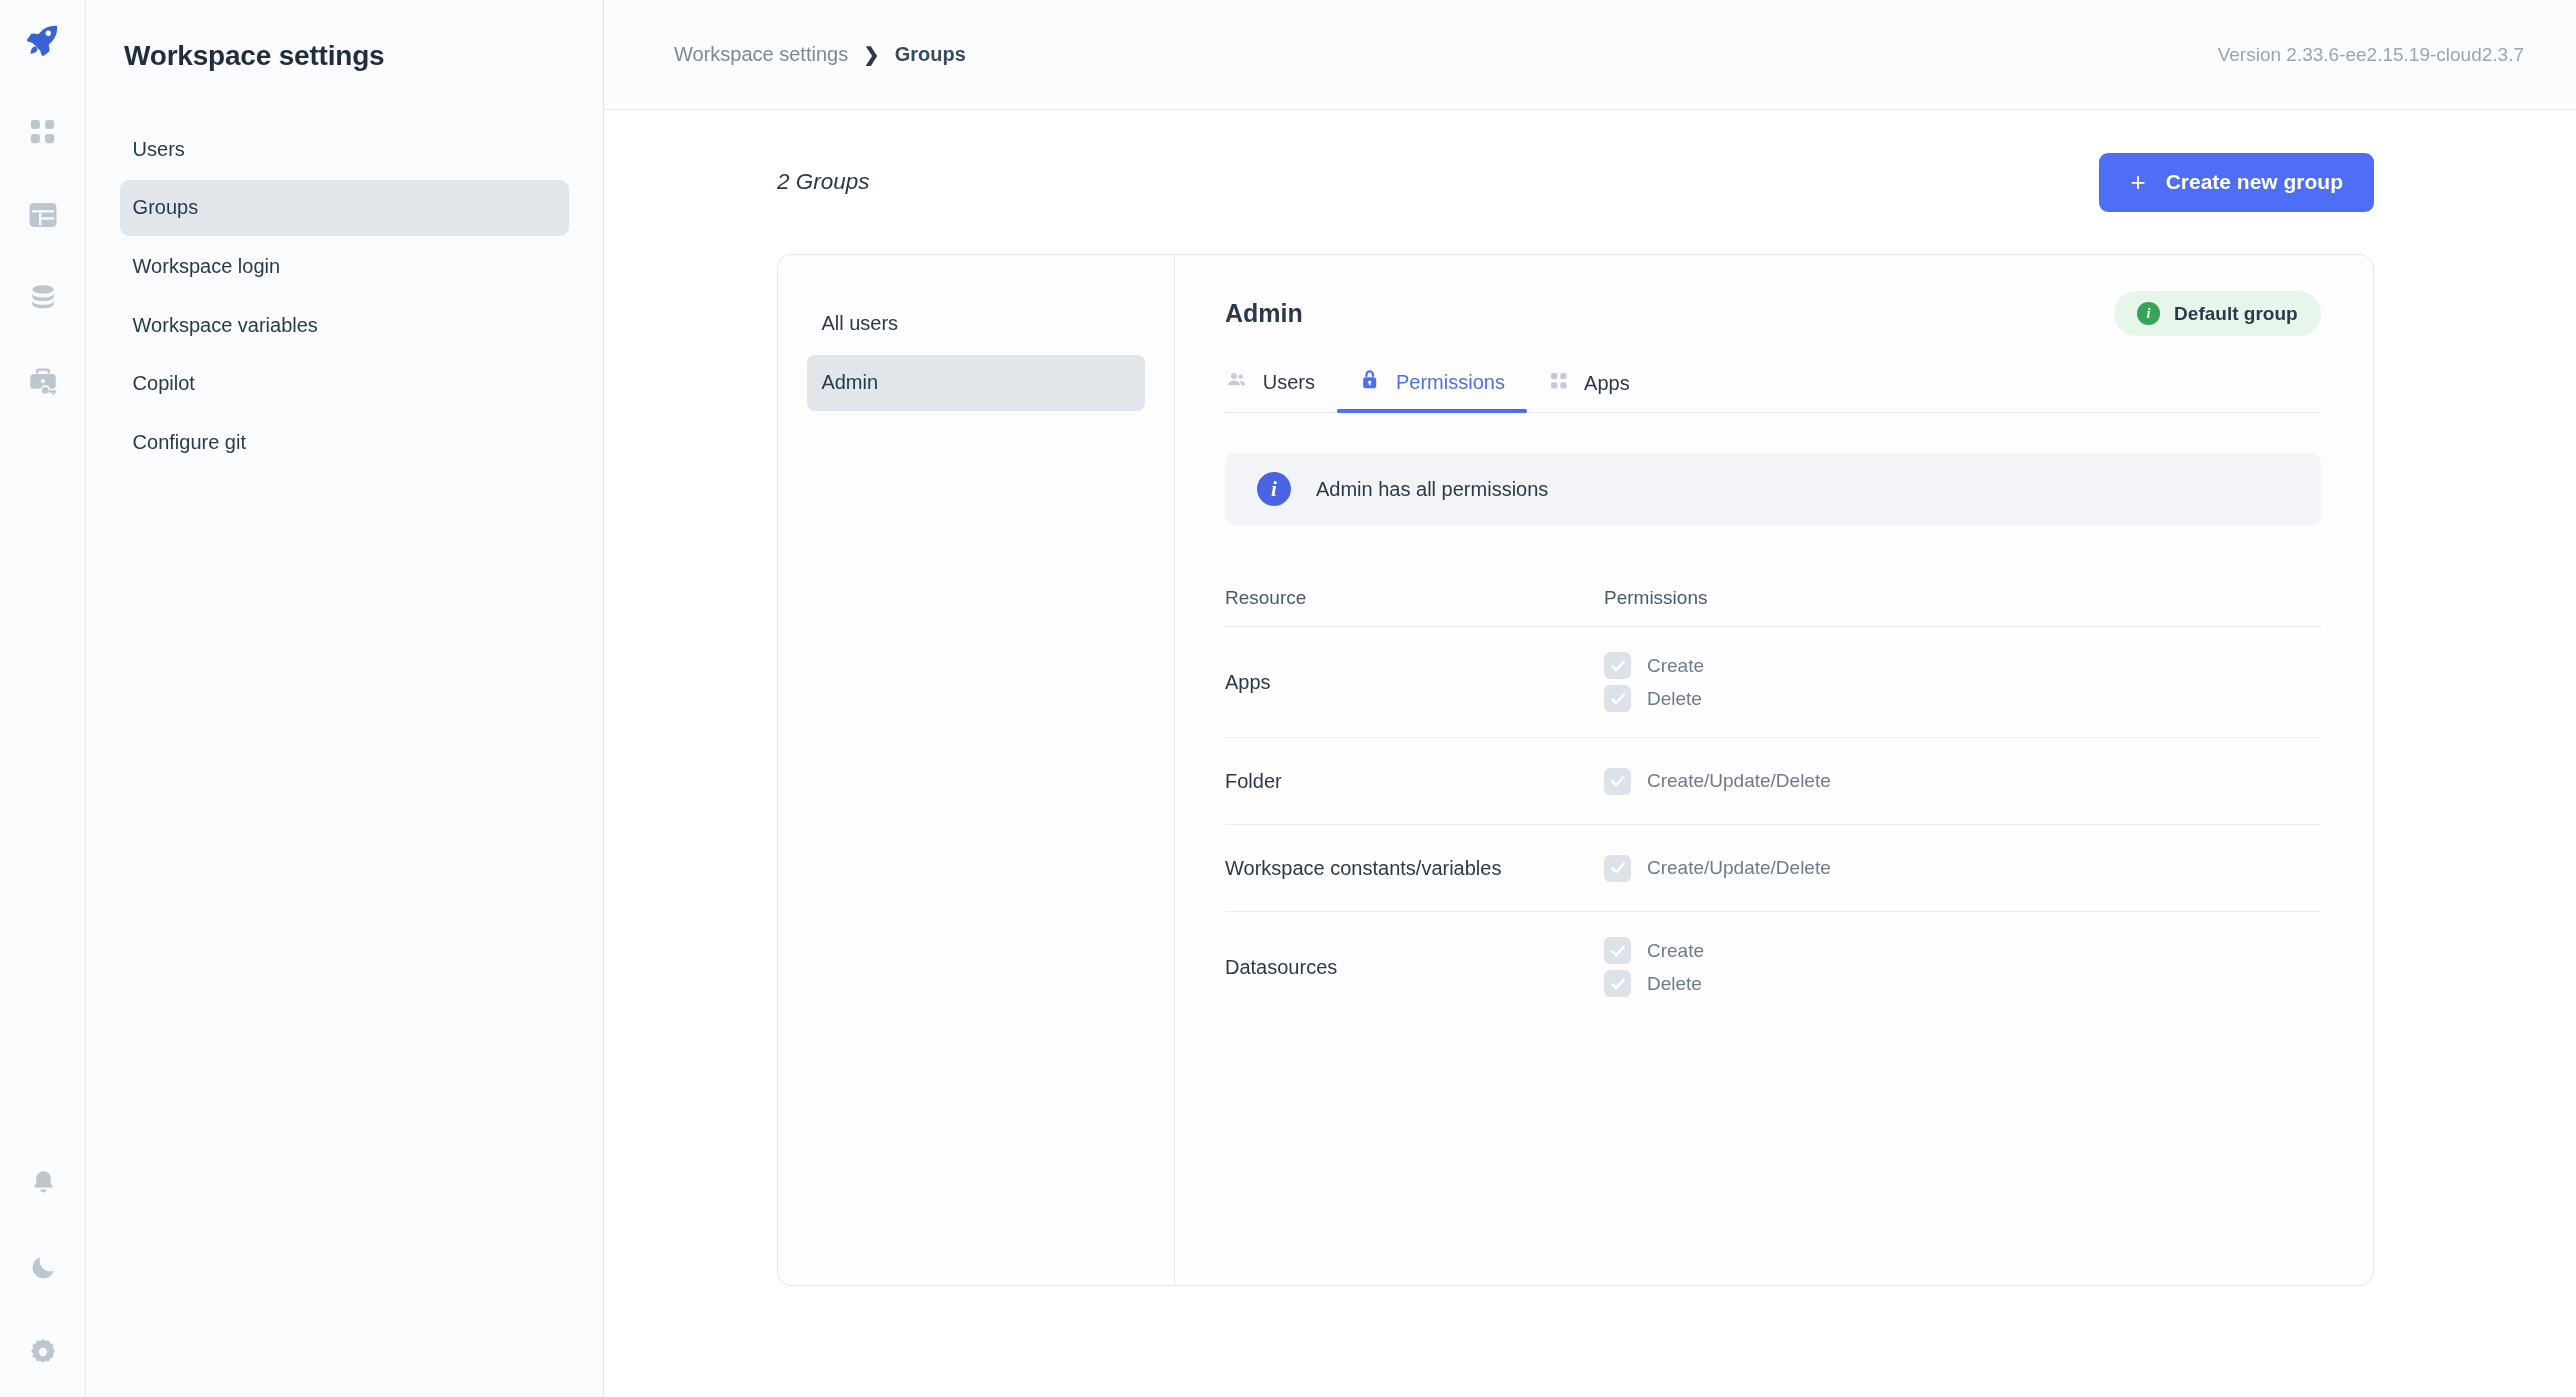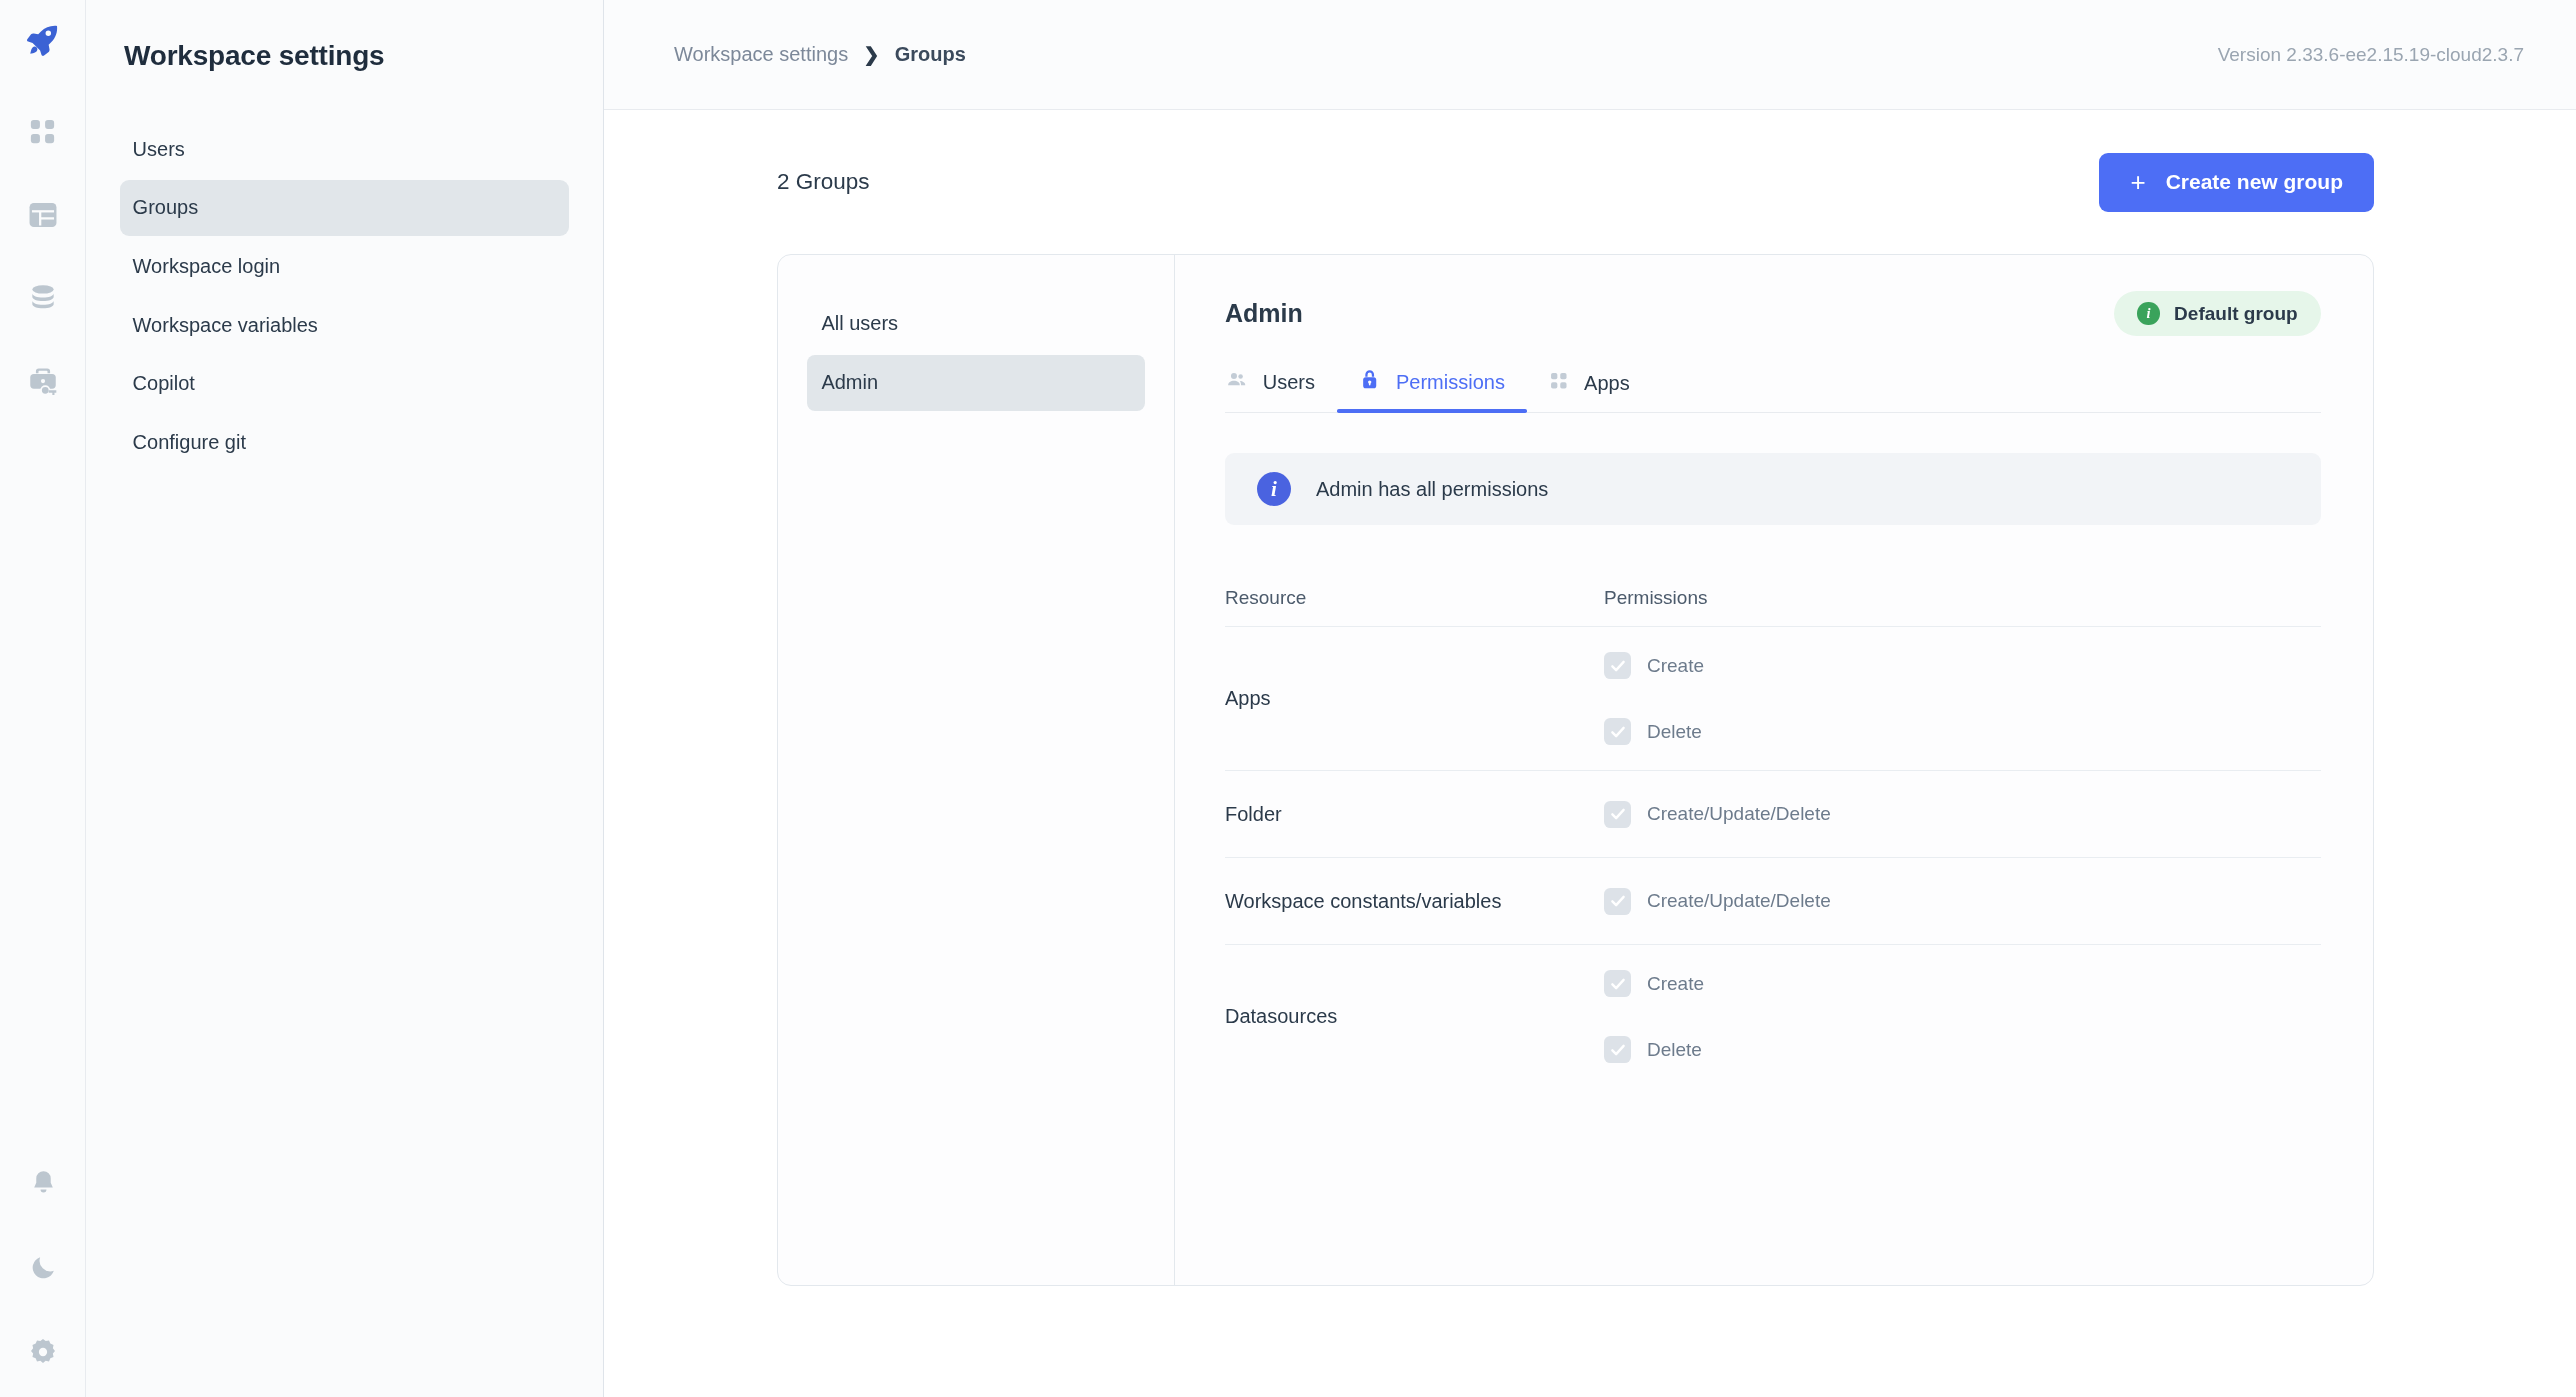--- a/index.html
+++ b/index.html
@@ -65,21 +65,21 @@
   .crumbs { display: flex; align-items: center; gap: 15.3px; }
   .crumb-root { font-size: 20px; color: #7c8899; cursor: pointer; }
   .crumb-sep { font-size: 19px; color: #2b3a4a; font-weight: bold; }
   .crumb-cur { font-size: 20px; color: #3b4a5c; font-weight: bold; }
   .version { font-size: 19px; color: #9aa5b1; }
 
   .content { flex: 1 1 auto; padding: 0 180px 0 70px; position: relative; }
   .content-inner { width: 1597px; margin-left: 103px; }
 
   .page-head { display: flex; align-items: center; justify-content: space-between; height: 144px; }
-  .groups-count { font-size: 22.5px; color: #2b3a4a; }
+  .groups-count { font-size: 22.5px; color: #2b3a4a; font-style: italic; }
   .btn-create {
     display: inline-flex; align-items: center; gap: 20px;
     background: #4d6ef5; color: #fff;
     border: none; border-radius: 9px;
     height: 59px; padding: 0 31px;
     font-size: 21px; font-weight: bold; cursor: pointer;
     font-family: "Liberation Sans", sans-serif;
   }
   .btn-create .plus { font-size: 26px; font-weight: normal; line-height: 1; }
 
@@ -136,21 +136,21 @@
   .banner .txt { font-size: 20px; color: #2b3a4a; }
 
   .ptable { margin-top: 45px; }
   .prow { display: flex; align-items: center; border-top: 0.9px solid #e9edf1; }
   .prow.head { border-top: none; height: 56px; }
   .pcell-res { width: 379px; flex: 0 0 379px; font-size: 19px; color: #4b5a6b; }
   .prow.head .pcell-res, .prow.head .pcell-perm { font-size: 19px; color: #4b5a6b; }
   .pcell-perm { flex: 1 1 auto; }
   .prow.body { min-height: 87px; padding: 0; }
   .prow.body .pcell-res { font-size: 20px; color: #2b3a4a; }
-  .perm-list { display: flex; flex-direction: column; gap: 39px; padding: 25px 0; }
+  .perm-list { display: flex; flex-direction: column; gap: 6px; padding: 25px 0; }
   .perm-item { display: flex; align-items: center; gap: 16px; }
   .cb {
     width: 27px; height: 27px; border-radius: 6.3px; background: #dde2e8;
     display: flex; align-items: center; justify-content: center; flex: 0 0 27px;
   }
   .cb svg { display: block; }
   .perm-label { font-size: 19px; color: #6d7b8c; }
 </style>
 </head>
 <body>

